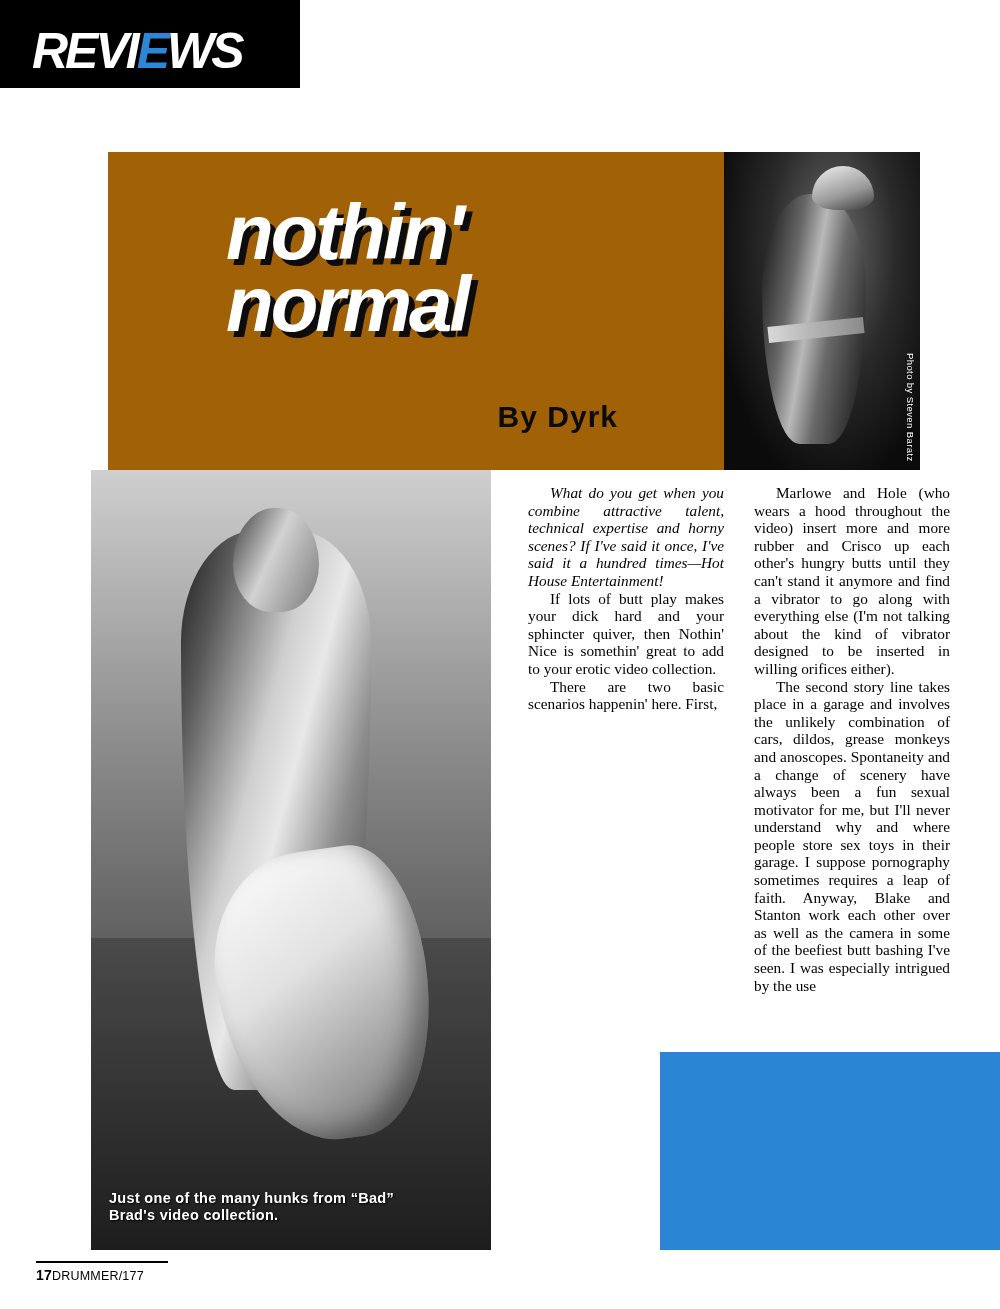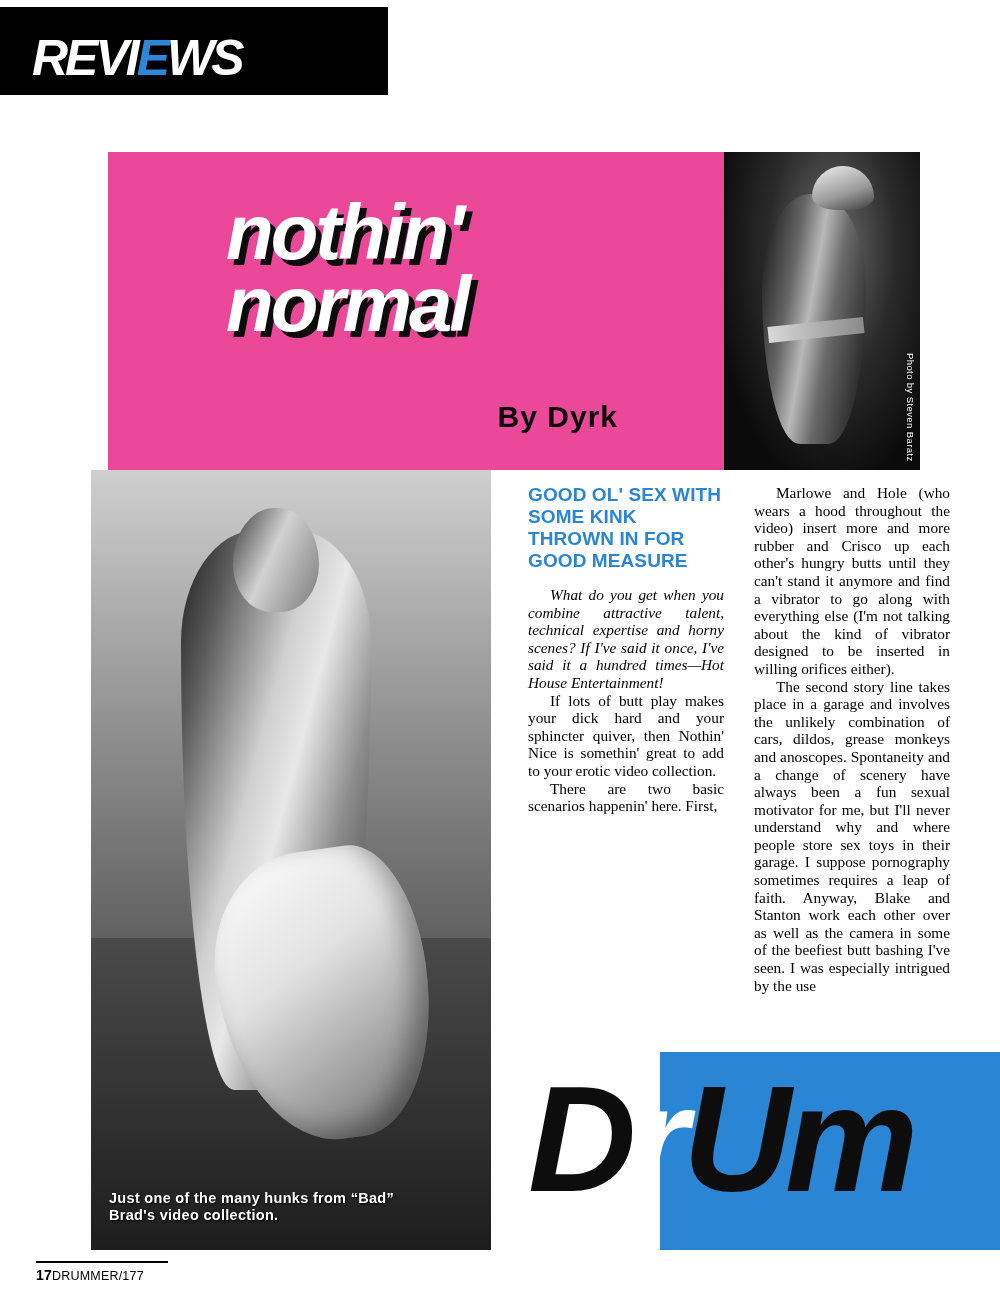--- a/index.html
+++ b/index.html
@@ -5,38 +5,38 @@
   html,body{margin:0;padding:0;}
   body{
     width:1000px;height:1309px;
     background:#ffffff;
     font-family:"Liberation Serif", serif;
     position:relative;
     overflow:hidden;
   }
   
   .masthead{
-    position:absolute;left:0;top:7px;width:388px;height:88px;
+    position:absolute;left:0;top:0;width:300px;height:88px;
     background:#000;
   }
   .masthead-text{
     position:absolute;left:32px;top:26px;
     font-family:"Liberation Sans", sans-serif;
     font-weight:bold;font-style:italic;
     font-size:50px;letter-spacing:-3px;
     color:#ffffff;
     line-height:50px;
     white-space:nowrap;
   }
   .masthead-text .hl{color:#2e86d6;}
 
   
   .title-band{
     position:absolute;left:108px;top:152px;width:616px;height:318px;
-    background:#ec4899;
+    background:#a16207;
   }
   .title-main{
     position:absolute;left:118px;top:44px;
     font-family:"Liberation Sans", sans-serif;
     font-weight:bold;font-style:italic;
     font-size:78px;line-height:72px;
     color:#ffffff;
     letter-spacing:-3px;
     text-shadow:6px 6px 0 #0c0c0c;
     white-space:pre;
@@ -209,30 +209,28 @@
   <div class="pl-sky"></div>
   <div class="pl-ground"></div>
   <div class="pl-body"></div>
   <div class="pl-head"></div>
   <div class="pl-cloth"></div>
   <div class="photo-caption">Just one of the many hunks from “Bad”
 Brad's video collection.</div>
 </div>
 
 <div class="col col-1">
-  <div class="deck">GOOD OL' SEX WITH SOME KINK THROWN IN FOR GOOD MEASURE</div>
   <p class="first">What do you get when you combine attractive talent, technical expertise and horny scenes? If I've said it once, I've said it a hundred times—Hot House Entertainment!</p>
   <p>If lots of butt play makes your dick hard and your sphincter quiver, then Nothin' Nice is somethin' great to add to your erotic video collection.</p>
   <p>There are two basic scenarios happenin' here. First,</p>
 </div>
 
 <div class="col col-2">
   <p>Marlowe and Hole (who wears a hood throughout the video) insert more and more rubber and Crisco up each other's hungry butts until they can't stand it anymore and find a vibrator to go along with everything else (I'm not talking about the kind of vibrator designed to be inserted in willing orifices either).</p>
   <p>The second story line takes place in a garage and involves the unlikely combination of cars, dildos, grease monkeys and anoscopes. Spontaneity and a change of scenery have always been a fun sexual motivator for me, but I'll never understand why and where people store sex toys in their garage. I suppose pornography sometimes requires a leap of faith. Anyway, Blake and Stanton work each other over as well as the camera in some of the beefiest butt bashing I've seen.  I was especially intrigued by the use</p>
 </div>
 
 <div class="drum-band">
   <div class="drum-blue"></div>
-  <div class="drum-word"><span>D</span><span class="w">r</span><span>Um</span></div>
 </div>
 
 <div class="rule"></div>
 <div class="folio"><span class="num">17</span><span>DRUMMER/177</span></div>
 
 </body></html>

